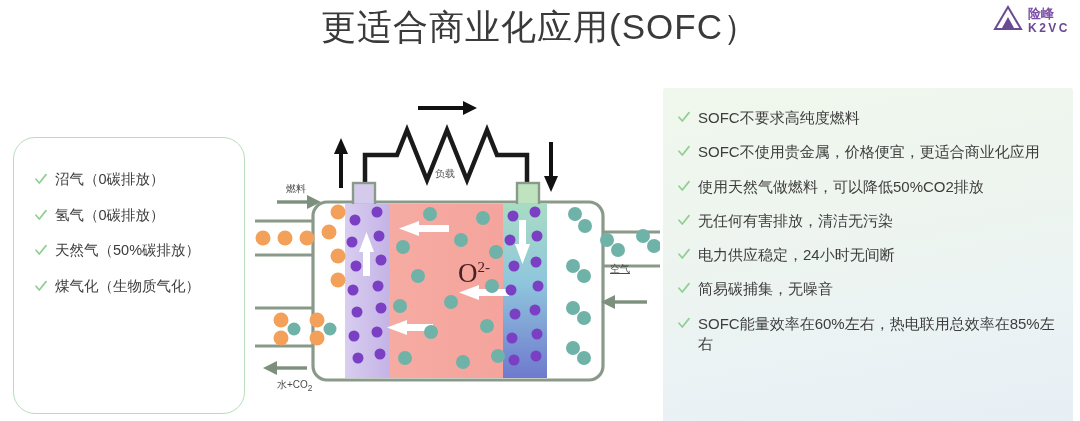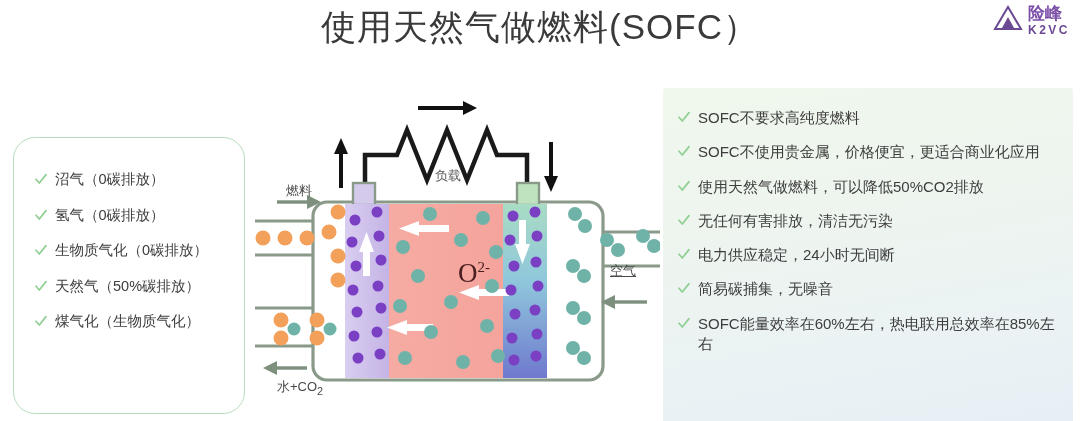--- a/index.html
+++ b/index.html
@@ -22,21 +22,21 @@
     font-weight:400;
     white-space:nowrap;
   }
   #logo{
     position:absolute; right:10px; top:4px;
     display:flex; align-items:center; gap:5px;
   }
   #logo .tri{ display:block; }
   #logo .wordmark{ display:flex; flex-direction:column; line-height:1; }
   #logo .cn{
-    font-size:17px; font-weight:700; color:#7b4fa8; letter-spacing:0px;
+    font-size:13px; font-weight:700; color:#7b4fa8; letter-spacing:0px;
   }
   #logo .en{
     font-size:12px; font-weight:700; color:#6c4a93; letter-spacing:2.5px;
     margin-top:2px;
   }
 
   
   #fuel-sources-card{
     position:absolute; left:13px; top:137px;
     width:232px; height:277px;
@@ -72,37 +72,37 @@
   }
   #benefits-card .chk-item{ margin-bottom:14px; font-size:15px; }
   #benefits-card .chk-item .txt{ max-width:365px; }
 
   
   #sofc-diagram{
     position:absolute; left:255px; top:80px; width:405px; height:335px;
   }
   #sofc-diagram svg{ display:block; }
   .dlabel{
-    position:absolute; font-size:13px; color:#4a4a4a;
+    position:absolute; font-size:10px; color:#4a4a4a;
     white-space:nowrap;
   }
   #label-fuel{ left:31px; top:102px; }
   #label-load{ left:180px; top:87px; color:#5a5a5a; }
   #label-air{ left:355px; top:182px;text-decoration:underline; }
   #label-exhaust{ left:22px; top:298px; }
   #label-o2{
     position:absolute; left:203px; top:178px;
     font-size:27px; color:#4a2020; font-family:"Liberation Serif",serif;
   }
   #label-o2 sup{ font-size:15px; }
 </style>
 </head>
 <body>
 
-<div id="page-title">使用天然气做燃料(SOFC）</div>
+<div id="page-title">更适合商业化应用(SOFC）</div>
 
 <div id="logo">
   <span class="tri">
     <svg width="30" height="28" viewBox="0 0 30 28">
       <polygon points="15,3 28,25 2,25" fill="none" stroke="#6c4a93" stroke-width="2"></polygon>
       <polygon points="15,13 21,24 9,24" fill="#6c4a93"></polygon>
     </svg>
   </span>
   <span class="wordmark">
     <span class="cn">险峰</span>
@@ -120,28 +120,20 @@
         </span>
       <span class="txt">沼气（0碳排放）</span>
     </li>
     <li class="chk-item">
       <span class="check">
           <svg width="14" height="14" viewBox="0 0 14 14">
             <path d="M2 7.2 L5.3 11 L12 2.6" fill="none" stroke="#8fcf92" stroke-width="1.7" stroke-linecap="round" stroke-linejoin="round"></path>
           </svg>
         </span>
       <span class="txt">氢气（0碳排放）</span>
-    </li>
-    <li class="chk-item">
-      <span class="check">
-          <svg width="14" height="14" viewBox="0 0 14 14">
-            <path d="M2 7.2 L5.3 11 L12 2.6" fill="none" stroke="#8fcf92" stroke-width="1.7" stroke-linecap="round" stroke-linejoin="round"></path>
-          </svg>
-        </span>
-      <span class="txt">生物质气化（0碳排放）</span>
     </li>
     <li class="chk-item">
       <span class="check">
           <svg width="14" height="14" viewBox="0 0 14 14">
             <path d="M2 7.2 L5.3 11 L12 2.6" fill="none" stroke="#8fcf92" stroke-width="1.7" stroke-linecap="round" stroke-linejoin="round"></path>
           </svg>
         </span>
       <span class="txt">天然气（50%碳排放）</span>
     </li>
     <li class="chk-item">

